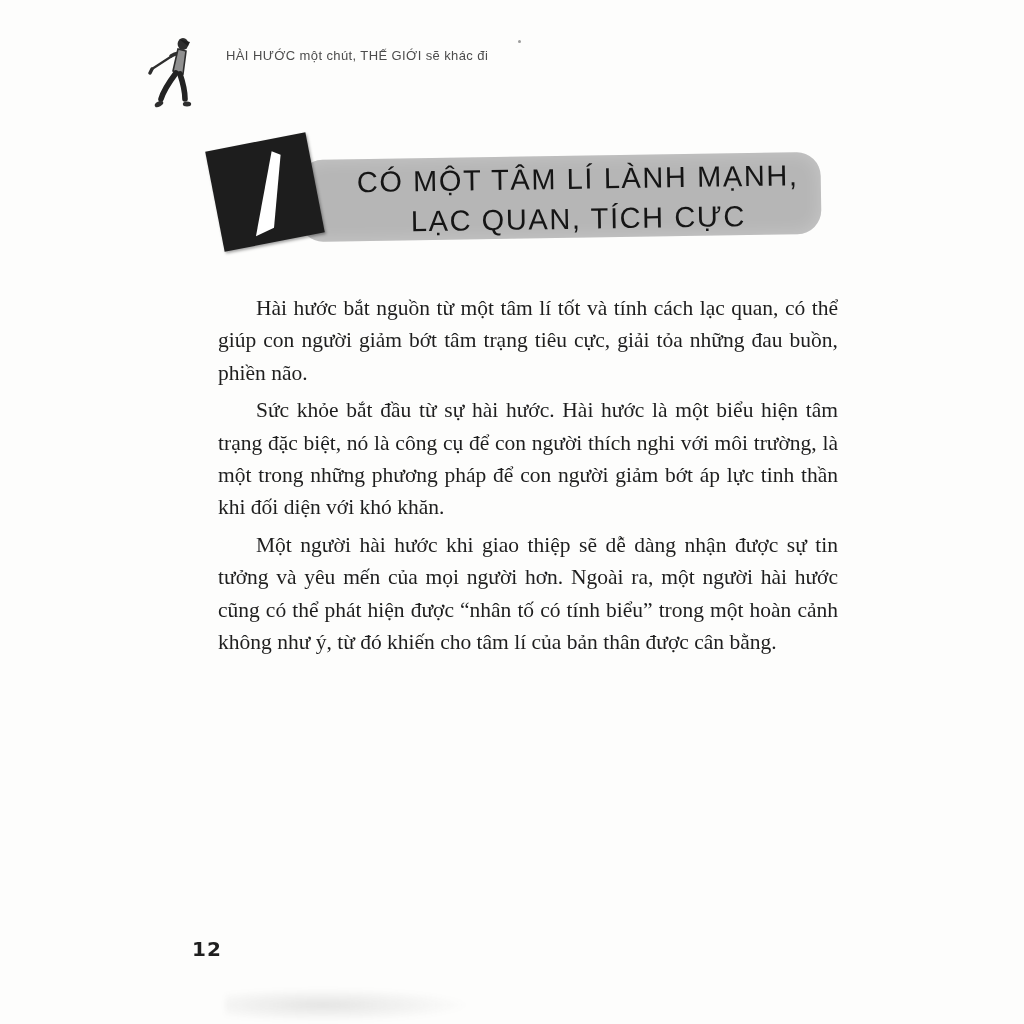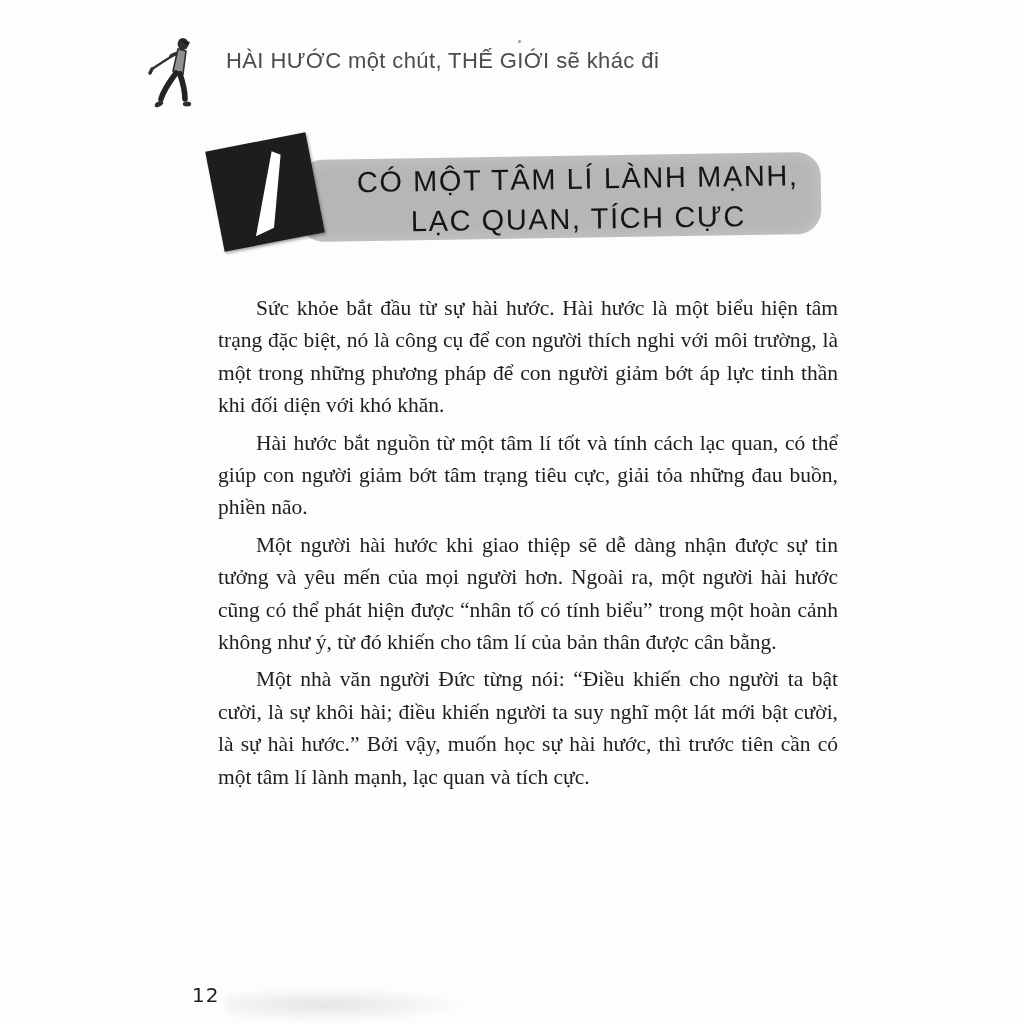--- a/index.html
+++ b/index.html
@@ -25,21 +25,21 @@
     background: rgba(60,60,60,0.5); border-radius: 50%;
   }
 
   
   .golfer {
     position: absolute; left: 148px; top: 36px; width: 58px; height: 82px;
   }
   .running-head {
     position: absolute; left: 226px; top: 48px;
     font-family: "Liberation Sans", sans-serif;
-    font-size: 22px; letter-spacing: 0.4px;
+    font-size: 13px; letter-spacing: 0.4px;
     color: var(--header-text, #4c4c4c);
     white-space: nowrap;
   }
 
   
   .chapter-banner {
     position: absolute; left: 299px; top: 156px; width: 522px; height: 82px;
     background: var(--banner-gray, #b6b6b6);
     border-radius: 24px;
     transform: rotate(-0.9deg);
@@ -69,23 +69,23 @@
   .body-text p {
     margin: 0 0 5px 0;
     font-size: 21.5px;
     line-height: 32.4px;
     text-align: justify;
     text-indent: 38px;
   }
 
   
   .page-number {
-    position: absolute; left: 192px; top: 983px;
+    position: absolute; left: 192px; top: 937px;
     font-family: "DejaVu Sans", sans-serif;
-    font-weight: normal; font-size: 20px; letter-spacing: 1px;
+    font-weight: bold; font-size: 20px; letter-spacing: 1px;
     color: #1f1f1f;
   }
 </style>
 </head>
 <body>
 
 <div class="page">
 
   <div class="smudge-bottom-left"></div>
   <div class="scan-speck"></div>
@@ -118,21 +118,20 @@
       <div>LẠC QUAN, TÍCH CỰC</div>
     </div>
   </div>
   <div class="chapter-number-box" role="img" aria-label="1">
     <svg viewBox="0 0 100 100">
       <polygon points="64,12 72,17 52,86 33,91" fill="#ffffff"></polygon>
     </svg>
   </div>
 
   <div class="body-text">
+    <p>Hài hước bắt nguồn từ một tâm lí tốt và tính cách lạc quan, có thể giúp con người giảm bớt tâm trạng tiêu cực, giải tỏa những đau buồn, phiền não.</p>
     <p>Sức khỏe bắt đầu từ sự hài hước. Hài hước là một biểu hiện tâm trạng đặc biệt, nó là công cụ để con người thích nghi với môi trường, là một trong những phương pháp để con người giảm bớt áp lực tinh thần khi đối diện với khó khăn.</p>
-    <p>Hài hước bắt nguồn từ một tâm lí tốt và tính cách lạc quan, có thể giúp con người giảm bớt tâm trạng tiêu cực, giải tỏa những đau buồn, phiền não.</p>
     <p>Một người hài hước khi giao thiệp sẽ dễ dàng nhận được sự tin tưởng và yêu mến của mọi người hơn. Ngoài ra, một người hài hước cũng có thể phát hiện được “nhân tố có tính biểu” trong một hoàn cảnh không như ý, từ đó khiến cho tâm lí của bản thân được cân bằng.</p>
-    <p>Một nhà văn người Đức từng nói: “Điều khiến cho người ta bật cười, là sự khôi hài; điều khiến người ta suy nghĩ một lát mới bật cười, là sự hài hước.” Bởi vậy, muốn học sự hài hước, thì trước tiên cần có một tâm lí lành mạnh, lạc quan và tích cực.</p>
   </div>
 
   <div class="page-number">12</div>
 
 </div>
 
 </body></html>

